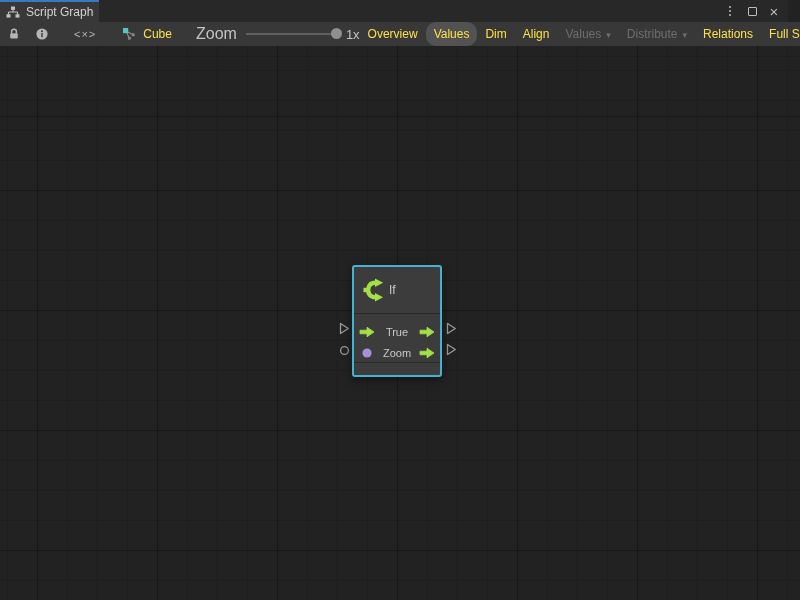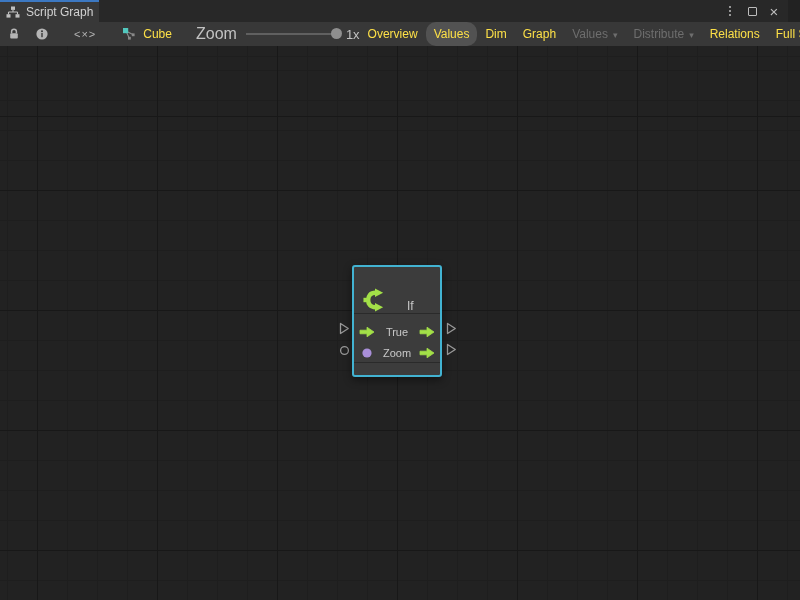--- a/index.html
+++ b/index.html
@@ -83,21 +83,21 @@
   
   .node {
     position:absolute; left:352px; top:219px; width:90px; height:112px;
     background:#3c3c3c;
     border:2px solid #42b3d2;
     border-radius:3px;
     box-shadow:0 3px 9px rgba(0,0,0,0.45);
     cursor:move;
   }
   .node-header {
-    height:46px; display:flex; align-items:flex-end; gap:20px; padding:0 8px;
+    height:46px; display:flex; align-items:center; gap:2px; padding:8px 8px;
   }
   .node-title { font-size:12px; color:#c8c8c8; }
   .node-body {
     border-top:1px solid #2a2a2a; border-bottom:1px solid #2a2a2a;
     padding:3px 5px;
   }
   .port-row { height:21px; display:flex; align-items:flex-end; }
   .port-icon { width:16px; display:flex; align-items:center; justify-content:center; cursor:crosshair; }
   .port-label { flex:1; text-align:center; font-size:11px; color:#c8c8c8; }
   .node-footer { height:11px; }
@@ -180,21 +180,21 @@
   </div>
   <div class="flex-spacer"></div>
 
   <div class="tsep"></div>
   <div class="tbtn">Overview</div>
   <div class="tsep"></div>
   <div class="tbtn active">Values</div>
   <div class="tsep"></div>
   <div class="tbtn">Dim</div>
   <div class="tsep"></div>
-  <div class="tbtn">Graph</div>
+  <div class="tbtn">Align</div>
   <div class="tsep"></div>
   <div class="tbtn disabled">
     <span>Values</span>
     <span class="dd-arrow">▾</span>
   </div>
   <div class="tsep"></div>
   <div class="tbtn disabled">
     <span>Distribute</span>
     <span class="dd-arrow">▾</span>
   </div>

